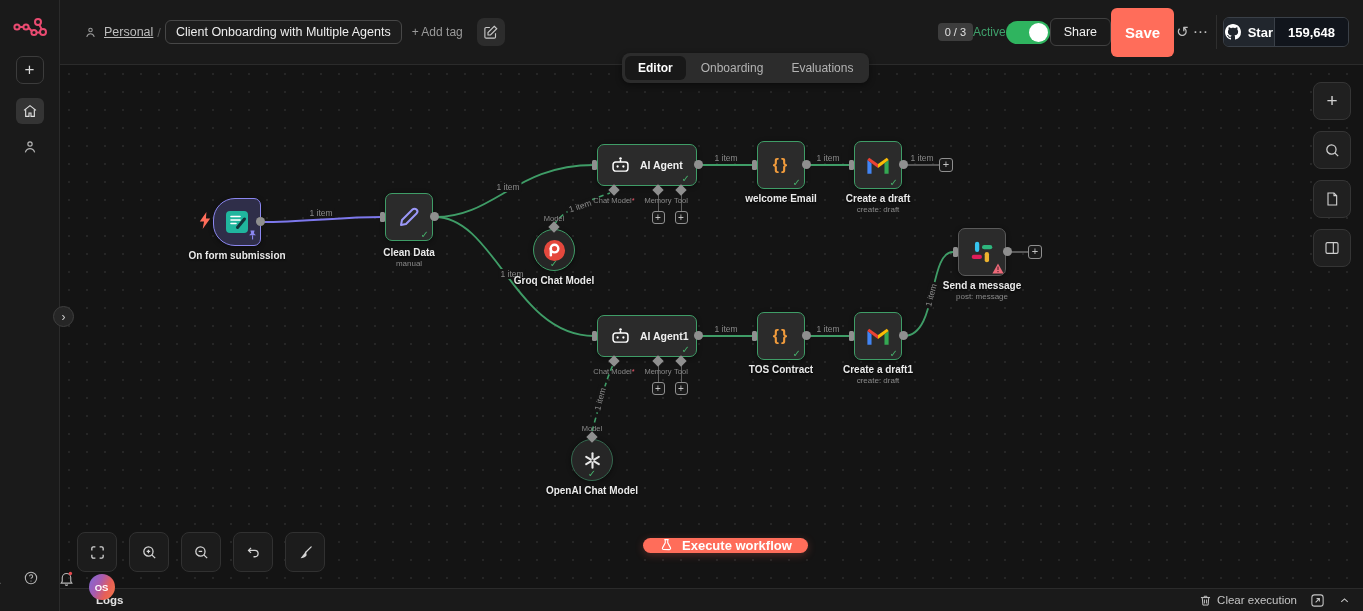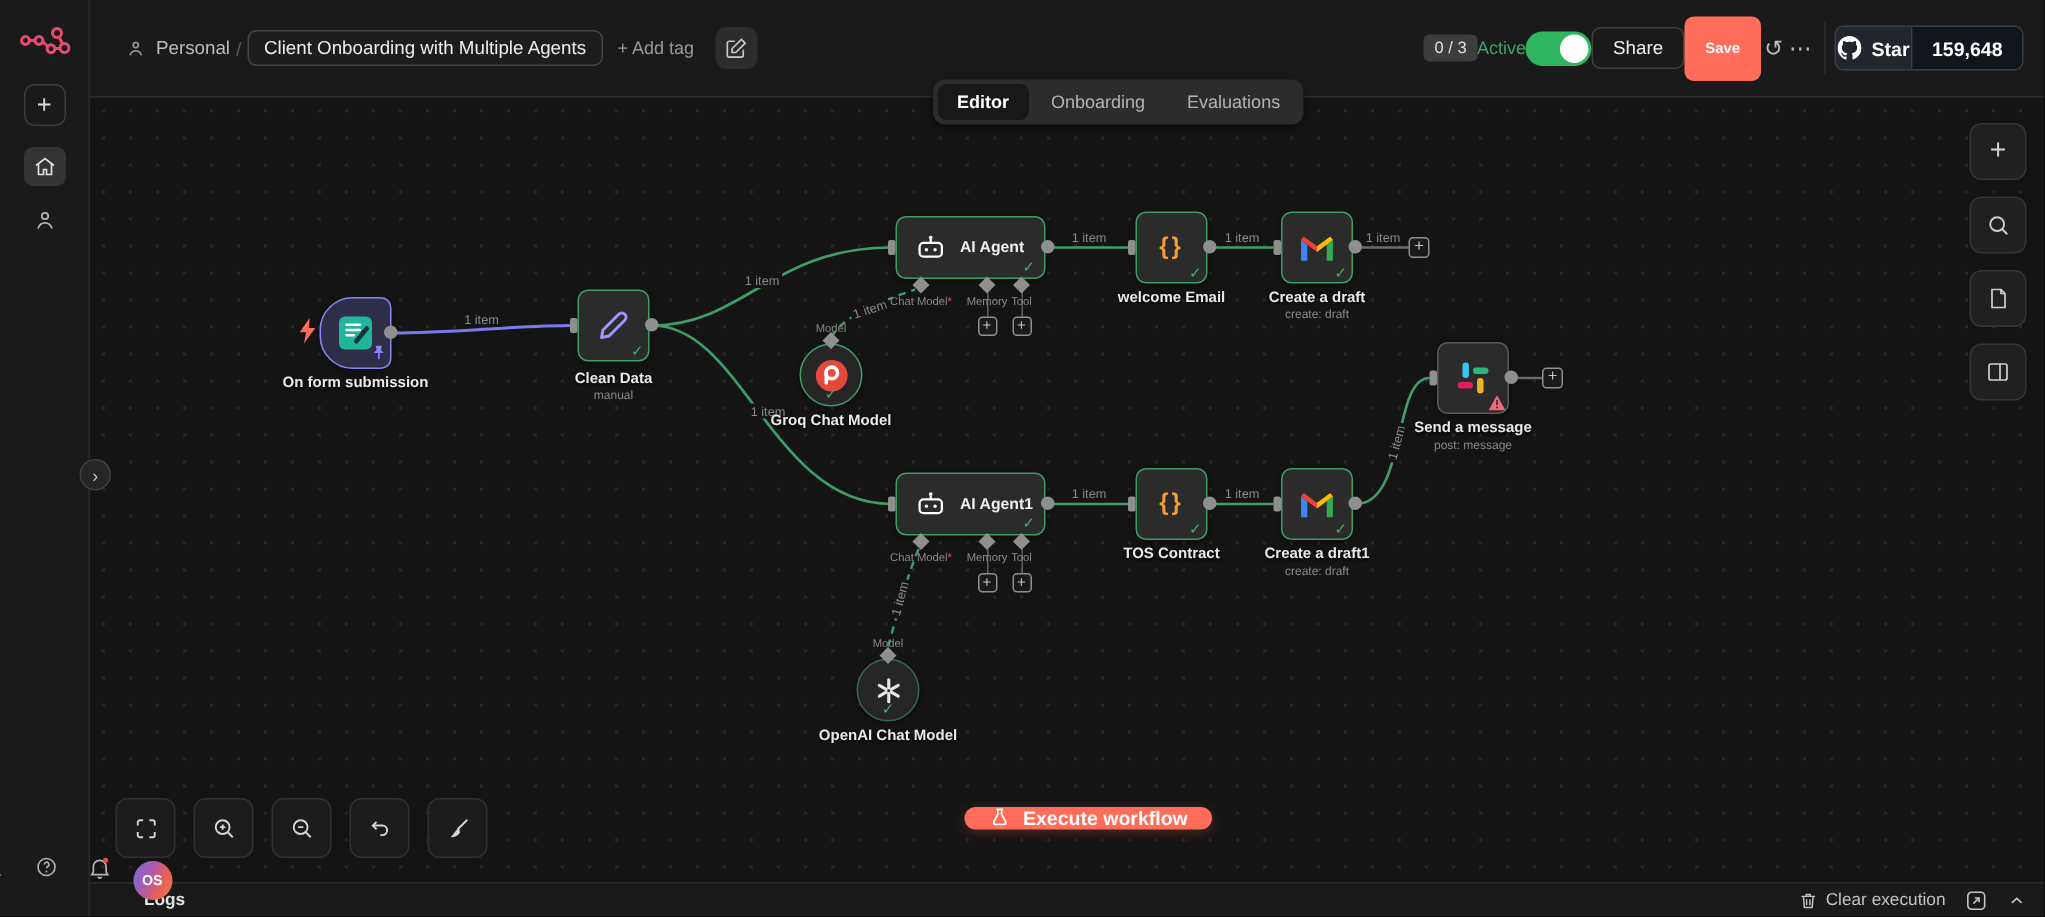--- a/index.html
+++ b/index.html
@@ -8,32 +8,32 @@
   }
   *{box-sizing:border-box;margin:0;padding:0;font-family:"Liberation Sans","DejaVu Sans",sans-serif;}
   html,body{background:#000;}
   .app{position:relative;width:1363px;height:611px;background:var(--canvas);overflow:hidden;color:#ddd;}
   .canvas-bg{position:absolute;left:60px;top:65px;right:0;bottom:23px;
     background-image:radial-gradient(#262626 1px,transparent 1.2px);background-size:18px 18px;z-index:0;}
   svg.edges{position:absolute;left:0;top:0;z-index:2;pointer-events:none;}
   
   .topbar{position:absolute;left:60px;top:0;right:0;height:65px;background:var(--bar);border-bottom:1px solid var(--line);
     display:flex;align-items:center;padding:0 14px 0 24px;z-index:10;}
-  .crumb{display:flex;align-items:center;gap:7px;color:#bdbdbd;font-size:12.5px;}
+  .crumb{display:flex;align-items:center;gap:7px;color:#bdbdbd;font-size:12.5px;text-decoration:underline;}
   .sep{color:#565656;margin:0 4px;font-size:13px;}
   .titlebox{border:1px solid #474747;border-radius:6px;padding:4px 10px;background:#1d1d1d;color:#ededed;font-size:12.5px;white-space:nowrap;}
   .addtag{color:#9a9a9a;font-size:12px;margin-left:10px;white-space:nowrap;}
   .iconbtn{width:28px;height:28px;border-radius:7px;background:#2c2c2c;display:flex;align-items:center;justify-content:center;margin-left:14px;color:#c9c9c9;}
   .right-group{margin-left:auto;display:flex;align-items:center;}
   .counter{background:#3d3d3d;border-radius:4px;padding:3px 7px;font-size:11px;color:#e0e0e0;}
   .activelbl{color:#3fa06b;font-size:12px;}
   .toggle{width:44px;height:23px;border-radius:12px;background:var(--toggle);position:relative;}
   .toggle .knob{position:absolute;right:2px;top:2px;width:19px;height:19px;border-radius:50%;background:#fff;}
   .btn-share{border:1px solid #404040;border-radius:6px;padding:6px 13px;color:#f0f0f0;font-size:12.5px;background:transparent;}
-  .btn-save{border-radius:6px;padding:16px 14px;color:#fff;font-size:10px;font-weight:600;background:var(--accent);}
+  .btn-save{border-radius:6px;padding:16px 14px;color:#fff;font-size:15px;font-weight:600;background:var(--accent);}
   .ghost{color:#bdbdbd;font-size:15px;padding:0 2px;}
   .vdiv{width:1px;height:34px;background:#2e2e2e;margin:0 6px;}
   .github{display:flex;border:1px solid #3a4048;border-radius:6px;overflow:hidden;font-size:13px;font-weight:700;color:#fff;}
   .gh-left{display:flex;align-items:center;gap:7px;background:#21262d;padding:6px 1px;border-right:1px solid #3a4048;}
   .gh-right{background:#11151c;padding:6px 13px;display:flex;align-items:center;}
   
   .tabs{position:absolute;left:622px;top:53px;background:#2c2c2c;border-radius:8px;padding:3px;display:flex;gap:2px;z-index:12;box-shadow:0 2px 6px rgba(0,0,0,.45);}
   .tab{padding:5px 13px;border-radius:6px;font-size:12px;color:#b3b3b3;white-space:nowrap;}
   .tab.active{background:#181818;color:#fff;font-weight:600;}
   

